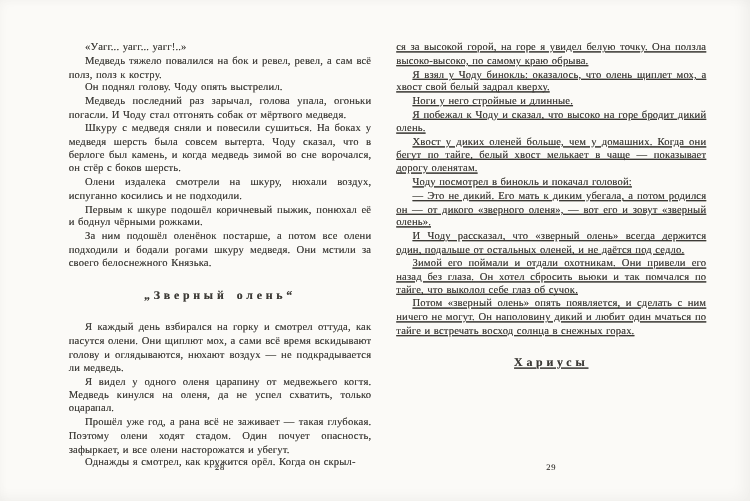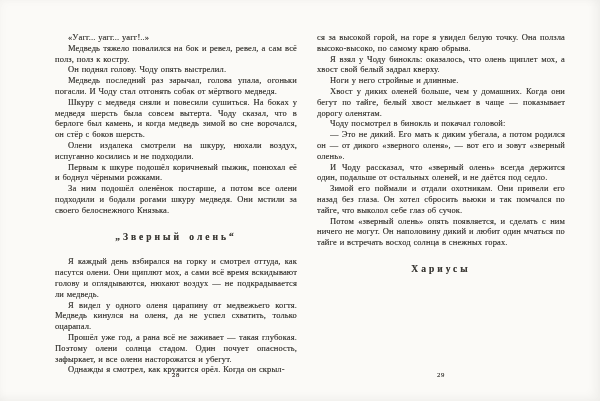--- a/index.html
+++ b/index.html
@@ -27,21 +27,21 @@
     top: 32px;
     height: 346px;
     font-size: 8.5px;
     line-height: 10.8px;
     letter-spacing: 0.12px;
     word-spacing: 0.5px;
     text-align: justify;
     text-shadow: 0 0 0.45px rgba(60,58,54,0.65);
   }
   .page-left  { left: 55px;  width: 242px; }
-  .page-right { left: 317px; width: 248px; }
+  .page-right { left: 317px; width: 248px; text-decoration: underline; }
   .para {
     margin: 0;
     text-indent: 13px;
   }
   .para.noindent { text-indent: 0; }
   .heading {
     margin: 16px 0 14px;
     text-align: center;
     text-indent: 0;
     font-size: 9.5px;
@@ -70,29 +70,30 @@
     <p class="para">Медведь тяжело повалился на бок и ревел, ревел, а сам всё полз, полз к костру.</p>
     <p class="para">Он поднял голову. Чоду опять выстрелил.</p>
     <p class="para">Медведь последний раз зарычал, голова упала, огоньки погасли. И Чоду стал отгонять собак от мёртвого медведя.</p>
     <p class="para">Шкуру с медведя сняли и повесили сушиться. На боках у медведя шерсть была совсем вытерта. Чоду сказал, что в берлоге был камень, и когда медведь зимой во сне ворочался, он стёр с боков шерсть.</p>
     <p class="para">Олени издалека смотрели на шкуру, нюхали воздух, испуганно косились и не подходили.</p>
     <p class="para">Первым к шкуре подошёл коричневый пыжик, понюхал её и боднул чёрными рожками.</p>
     <p class="para">За ним подошёл оленёнок постарше, а потом все олени подходили и бодали рогами шкуру медведя. Они мстили за своего белоснежного Князька.</p>
     <h3 class="heading">„Зверный олень“</h3>
     <p class="para">Я каждый день взбирался на горку и смотрел оттуда, как пасутся олени. Они щиплют мох, а сами всё время вскидывают голову и оглядываются, нюхают воздух — не подкрадывается ли медведь.</p>
     <p class="para">Я видел у одного оленя царапину от медвежьего когтя. Медведь кинулся на оленя, да не успел схватить, только оцарапал.</p>
-    <p class="para">Прошёл уже год, а рана всё не заживает — такая глубокая. Поэтому олени солнца стадом. Один почует опасность, зафыркает, и все олени насторожатся и убегут.</p>
+    <p class="para">Прошёл уже год, а рана всё не заживает — такая глубокая. Поэтому олени ходят стадом. Один почует опасность, зафыркает, и все олени насторожатся и убегут.</p>
     <p class="para">Однажды я смотрел, как кружится орёл. Когда он скрыл-</p>
     <div class="page-number">28</div>
   </div>
 
   <div class="page page-right">
     <p class="para noindent">ся за высокой горой, на горе я увидел белую точку. Она ползла высоко-высоко, по самому краю обрыва.</p>
     <p class="para">Я взял у Чоду бинокль: оказалось, что олень щиплет мох, а хвост свой белый задрал кверху.</p>
     <p class="para">Ноги у него стройные и длинные.</p>
+    <p class="para">Я побежал к Чоду и сказал, что высоко на горе бродит дикий олень.</p>
     <p class="para">Хвост у диких оленей больше, чем у домашних. Когда они бегут по тайге, белый хвост мелькает в чаще — показывает дорогу оленятам.</p>
     <p class="para">Чоду посмотрел в бинокль и покачал головой:</p>
     <p class="para">— Это не дикий. Его мать к диким убегала, а потом родился он — от дикого «зверного оленя», — вот его и зовут «зверный олень».</p>
     <p class="para">И Чоду рассказал, что «зверный олень» всегда держится один, подальше от остальных оленей, и не даётся под седло.</p>
     <p class="para">Зимой его поймали и отдали охотникам. Они привели его назад без глаза. Он хотел сбросить вьюки и так помчался по тайге, что выколол себе глаз об сучок.</p>
     <p class="para">Потом «зверный олень» опять появляется, и сделать с ним ничего не могут. Он наполовину дикий и любит один мчаться по тайге и встречать восход солнца в снежных горах.</p>
     <h3 class="heading">Хариусы</h3>
     <div class="page-number">29</div>
   </div>
 

